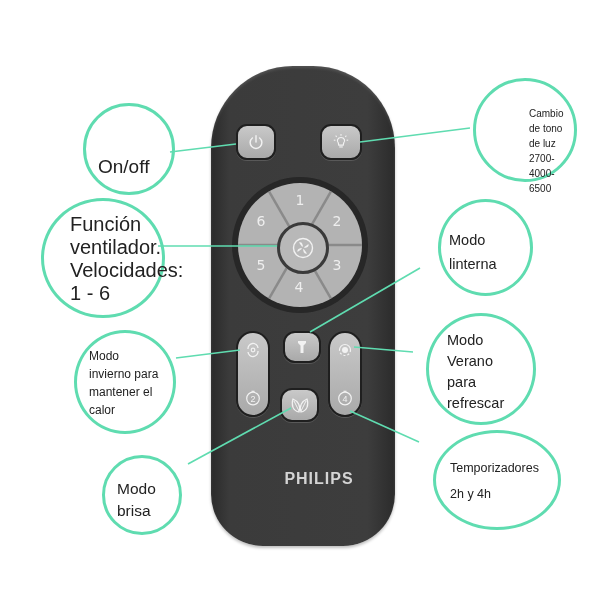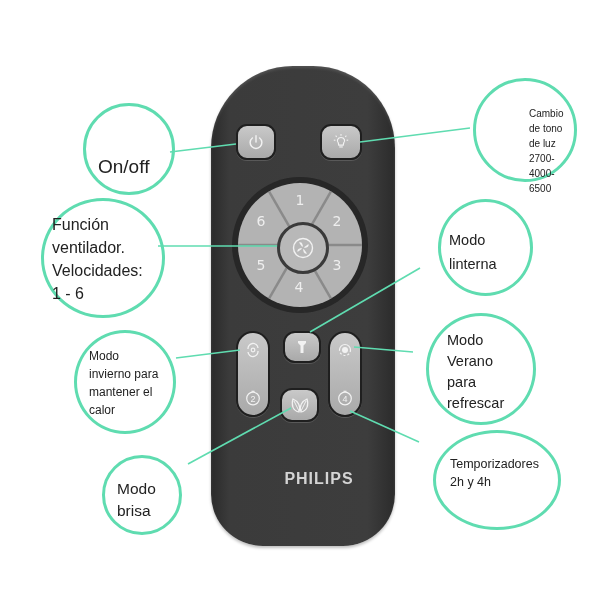--- a/index.html
+++ b/index.html
@@ -44,21 +44,21 @@
     <div class="txt" style="left:12px;top:26px;font-size:19px;margin-top:24px;">On/off</div>
   </div>
 
   <div class="bubble" style="left:473px;top:78px;width:104px;height:104px;">
     <div class="txt" style="left:9px;top:25px;font-size:10px;line-height:15px;margin-left:44px;">Cambio de tono
 de luz
 2700-4000-6500</div>
   </div>
 
   <div class="bubble" style="left:41px;top:198px;width:124px;height:120px;">
-    <div class="txt" style="left:8px;top:12px;font-size:16px;line-height:23px;">Función
+    <div class="txt" style="left:26px;top:12px;font-size:20px;line-height:23px;">Función
 ventilador.
 Velocidades:
 1 - 6</div>
   </div>
 
   <div class="bubble" style="left:438px;top:199px;width:95px;height:97px;">
     <div class="txt" style="left:8px;top:26px;font-size:14.5px;line-height:24px;">Modo
 linterna</div>
   </div>
 
@@ -70,21 +70,21 @@
   </div>
 
   <div class="bubble" style="left:426px;top:313px;width:110px;height:112px;">
     <div class="txt" style="left:18px;top:14px;font-size:14.5px;line-height:21px;">Modo
 Verano
 para
 refrescar</div>
   </div>
 
   <div class="bubble" style="left:433px;top:430px;width:128px;height:100px;">
-    <div class="txt" style="left:14px;top:22px;font-size:12.5px;line-height:18px;">Temporizadores
+    <div class="txt" style="left:14px;top:22px;font-size:12.5px;line-height:26px;">Temporizadores
 2h y 4h</div>
   </div>
 
   <div class="bubble" style="left:102px;top:455px;width:80px;height:80px;">
     <div class="txt" style="left:12px;top:20px;font-size:15.5px;line-height:22px;">Modo
 brisa</div>
   </div>
 
   <div class="remote"></div>
 

